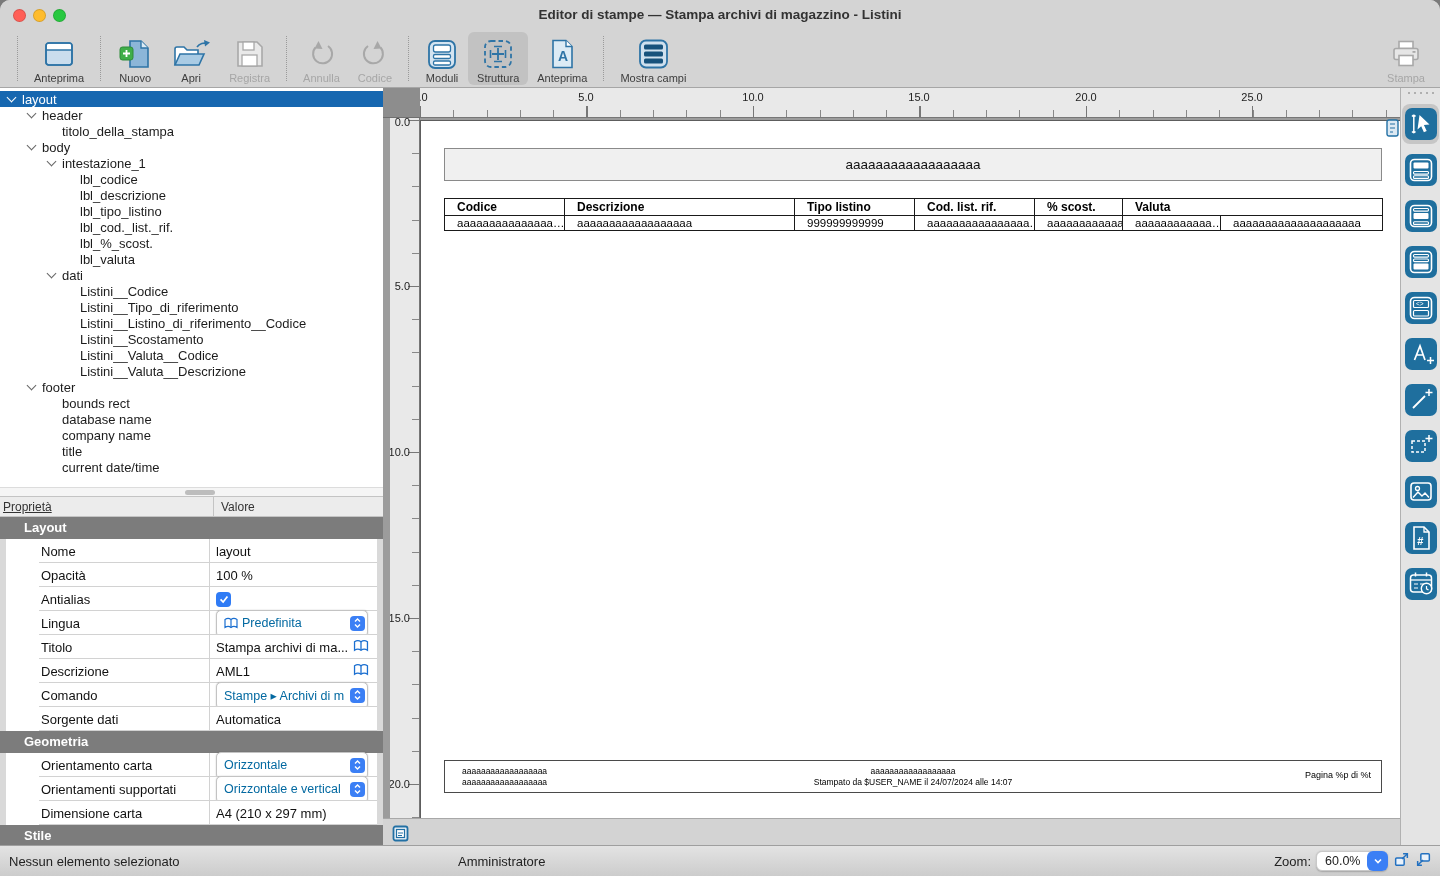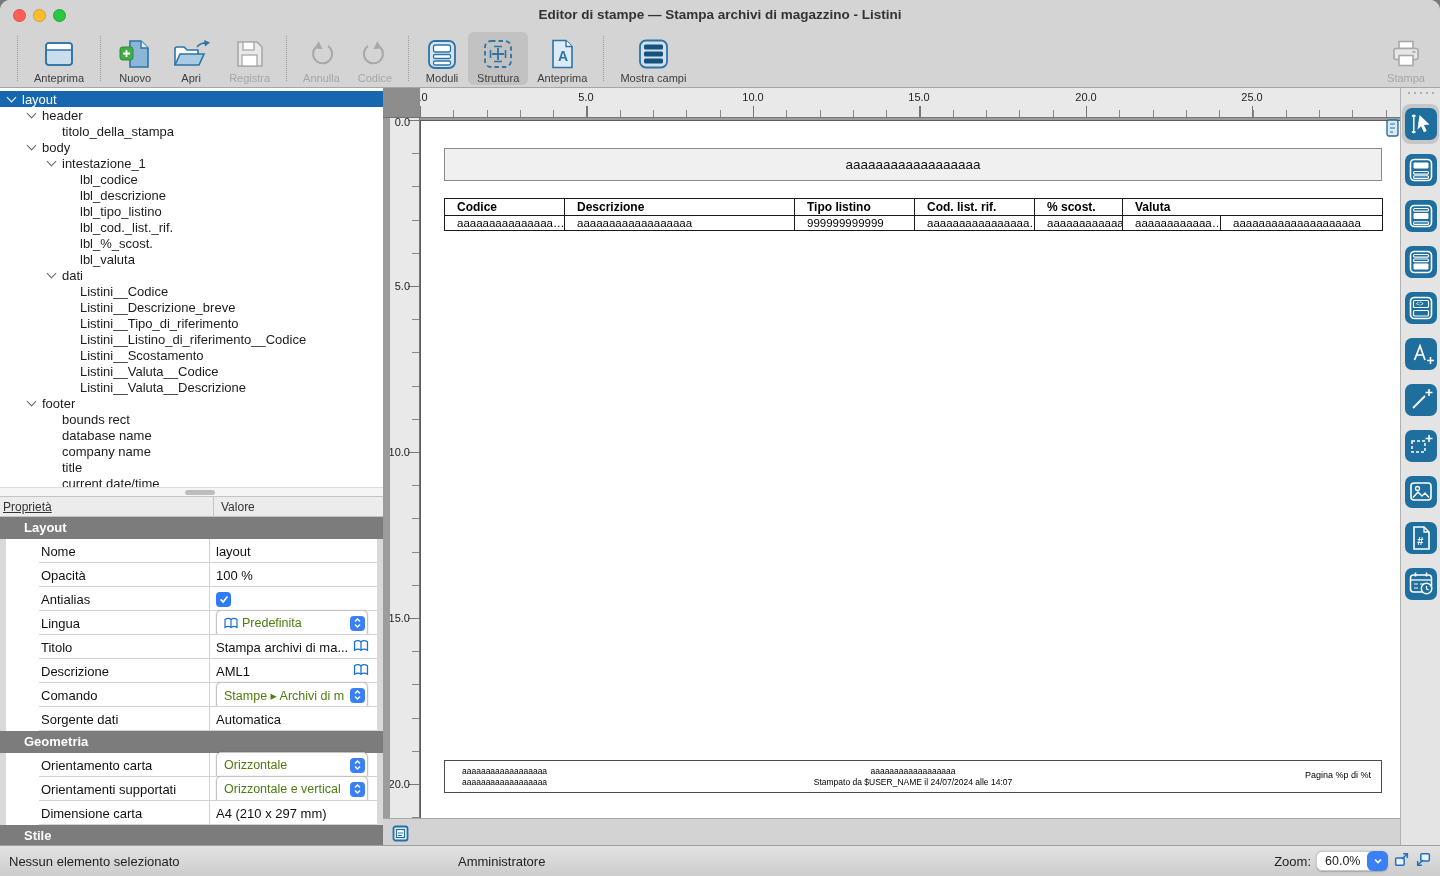--- a/index.html
+++ b/index.html
@@ -48,21 +48,21 @@
   #props{position:absolute;left:0;top:429px;width:383px;height:328px;background:#d9d9d9;overflow:hidden;}
   .psec{height:22px;background:#7c7c7c;color:#fff;font-weight:700;font-size:13px;line-height:22px;padding-left:24px;}
   .prow{height:24px;display:flex;align-items:center;background:#fff;margin-left:6px;margin-right:6px;position:relative;justify-content:center;}
   .prow::after{content:"";position:absolute;left:33px;right:0;bottom:0;border-bottom:1px solid #d2d2d2;}
   .plabel{width:203px;padding-left:35px;font-size:13px;color:#111;flex:none;}
   .pvalue{flex:1;border-left:1px solid #d2d2d2;height:100%;display:flex;align-items:center;
           padding-left:6px;font-size:13px;color:#111;position:relative;}
   .book-right{position:absolute;right:8px;top:4px;}
   .popup{width:152px;height:27px;background:#fff;border:1px solid #c3c3c3;border-radius:5px;
          box-shadow:0 0.5px 1.5px rgba(0,0,0,.25);display:flex;align-items:center;padding:0 2px 0 7px;
-         font-size:12.5px;color:#4d7c0f;white-space:nowrap;overflow:hidden;}
+         font-size:12.5px;color:#0369a1;white-space:nowrap;overflow:hidden;}
   .popup .ptext{overflow:hidden;white-space:nowrap;flex:1;}
   .pop-chev{margin-left:auto;width:15px;height:15px;background:#3b7ff5;border-radius:4px;flex:none;
             display:flex;align-items:center;justify-content:center;}
   .checkbox{width:15px;height:15px;border-radius:4px;background:#2f7bf5;display:flex;align-items:center;justify-content:center;}
 
   
   #canvas{position:absolute;left:383px;top:88px;width:1017px;height:757px;background:#9c9c9c;overflow:hidden;}
   #corner{position:absolute;left:0;top:0;width:37px;height:30px;background:#8d8d8d;border-bottom:1px solid #6f6f6f;}
   #hruler{position:absolute;left:37px;top:0;width:980px;height:30px;background:#e9e9e9;border-bottom:1px solid #777;
     background-image:
@@ -293,24 +293,20 @@
           <span class="sp"></span>
           <span>lbl_valuta</span>
         </div>
       <div class="trow lv2">
           <span class="chev"></span>
           <span>dati</span>
         </div>
       <div class="trow lv3">
           <span class="sp"></span>
           <span>Listini__Codice</span>
-        </div>
-      <div class="trow lv3">
-          <span class="sp"></span>
-          <span>Listini__Descrizione_breve</span>
         </div>
       <div class="trow lv3">
           <span class="sp"></span>
           <span>Listini__Tipo_di_riferimento</span>
         </div>
       <div class="trow lv3">
           <span class="sp"></span>
           <span>Listini__Listino_di_riferimento__Codice</span>
         </div>
       <div class="trow lv3">

